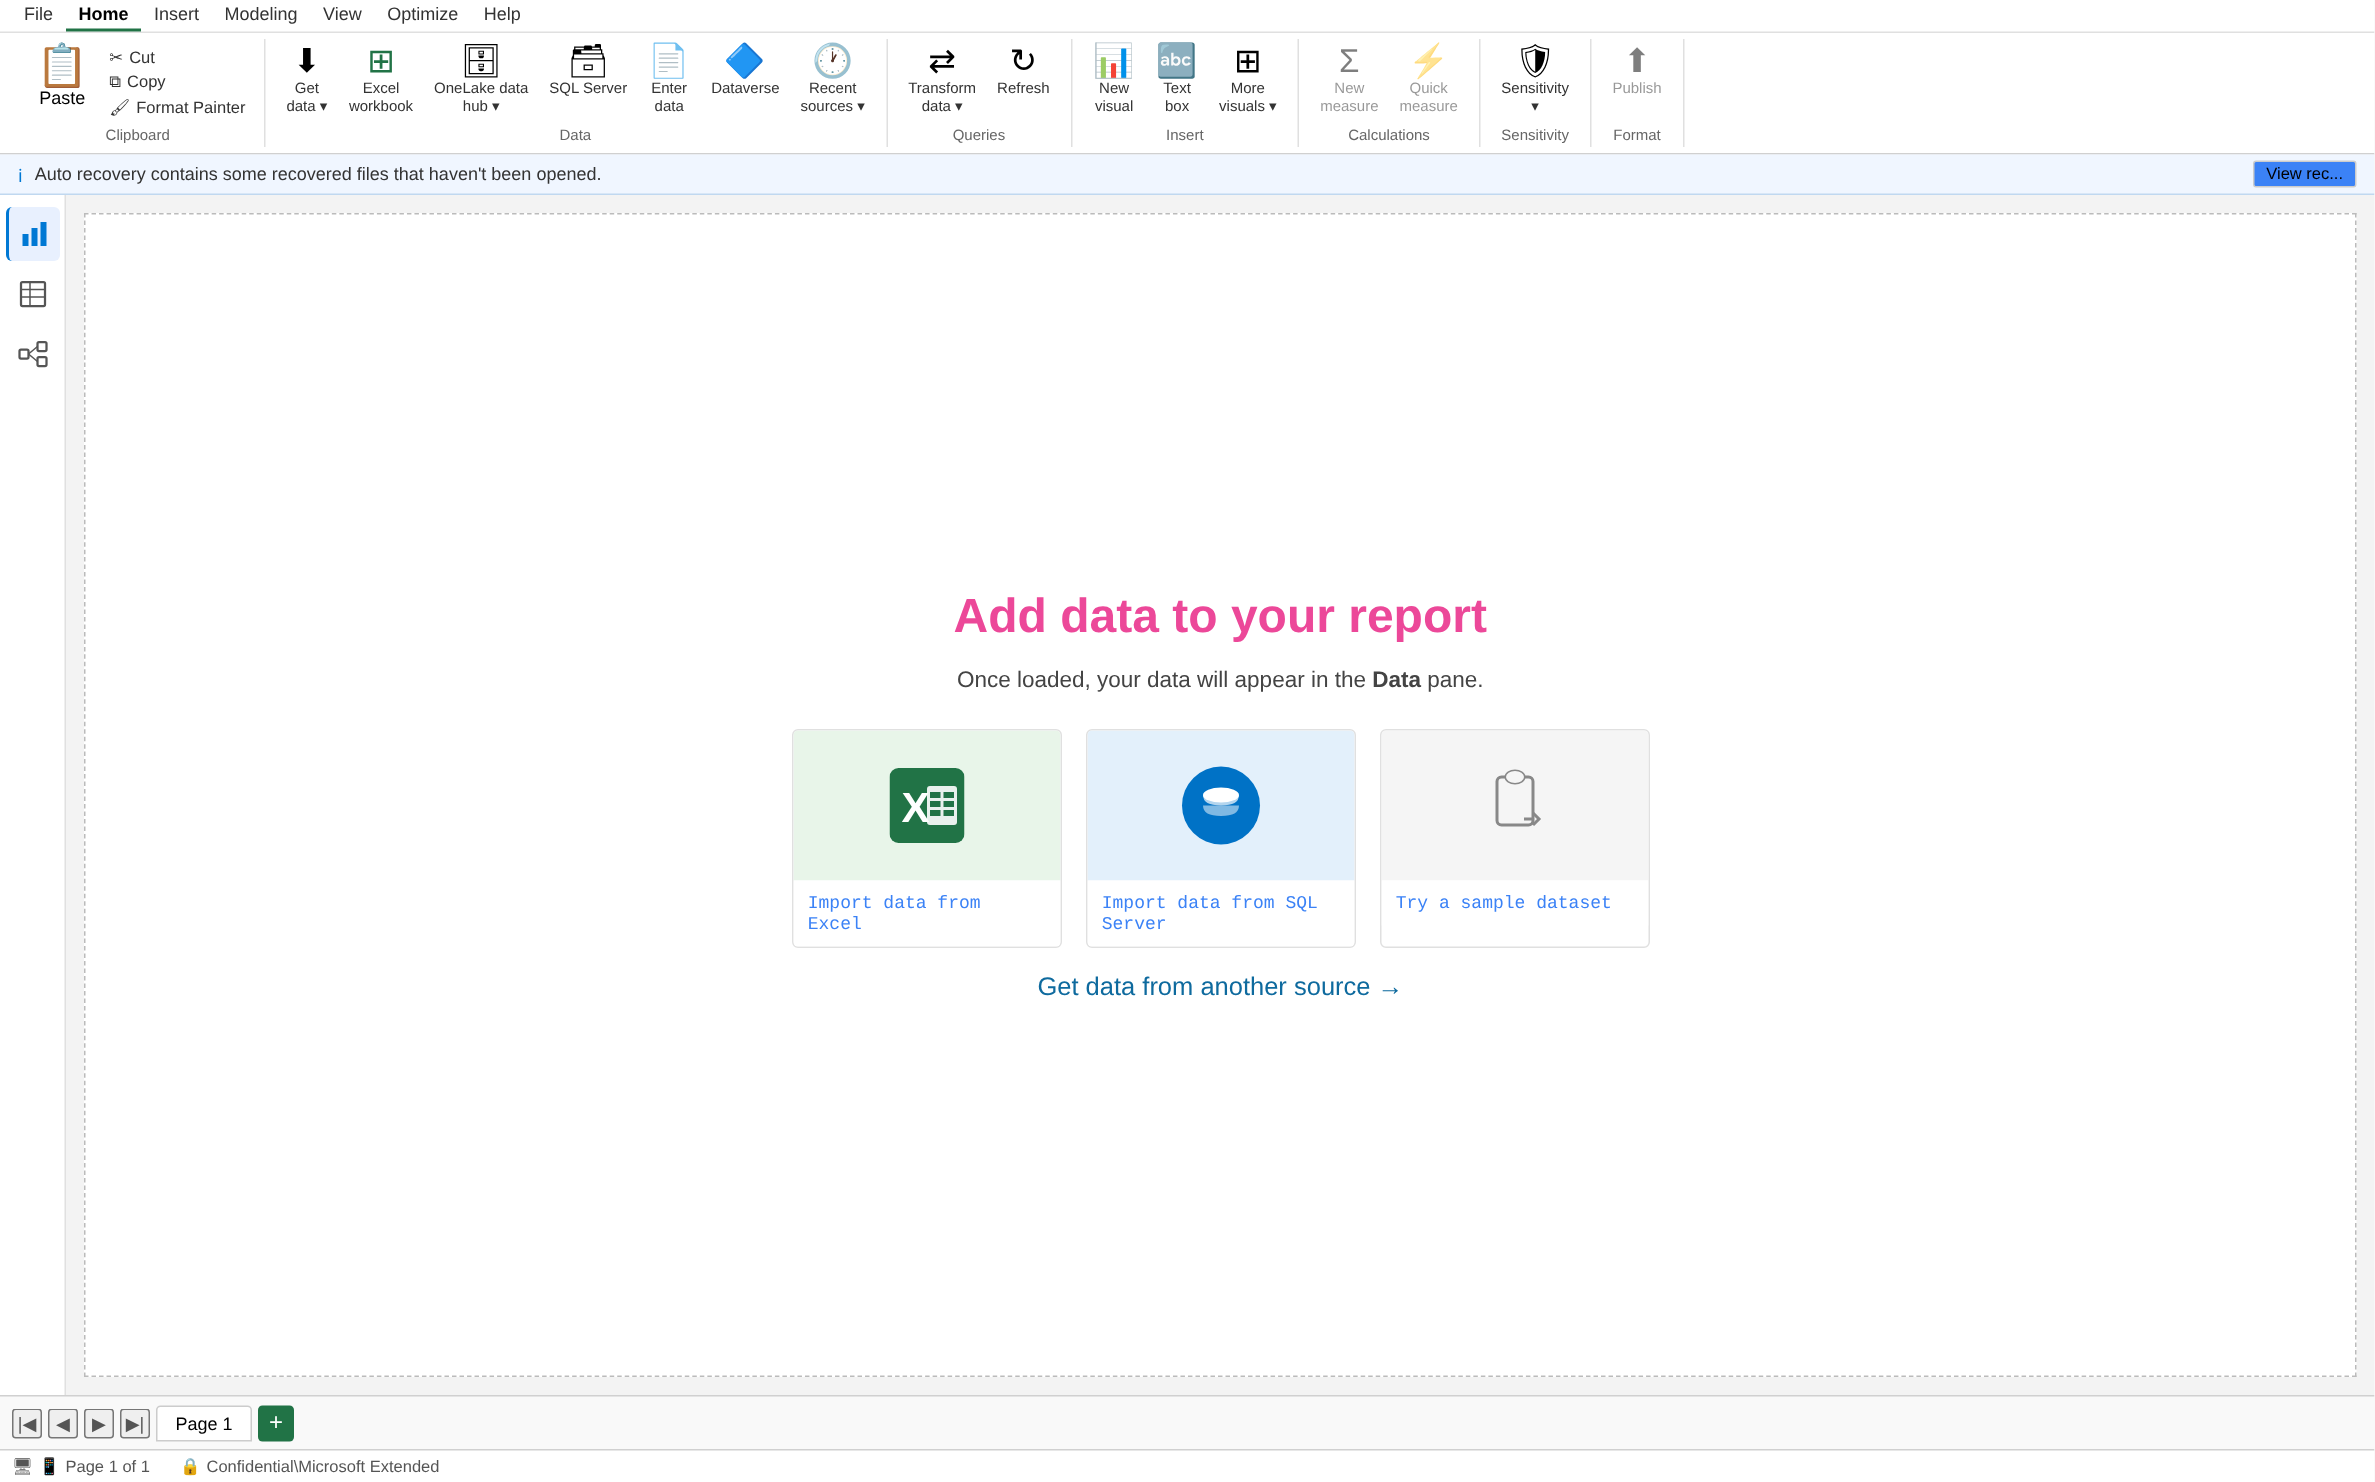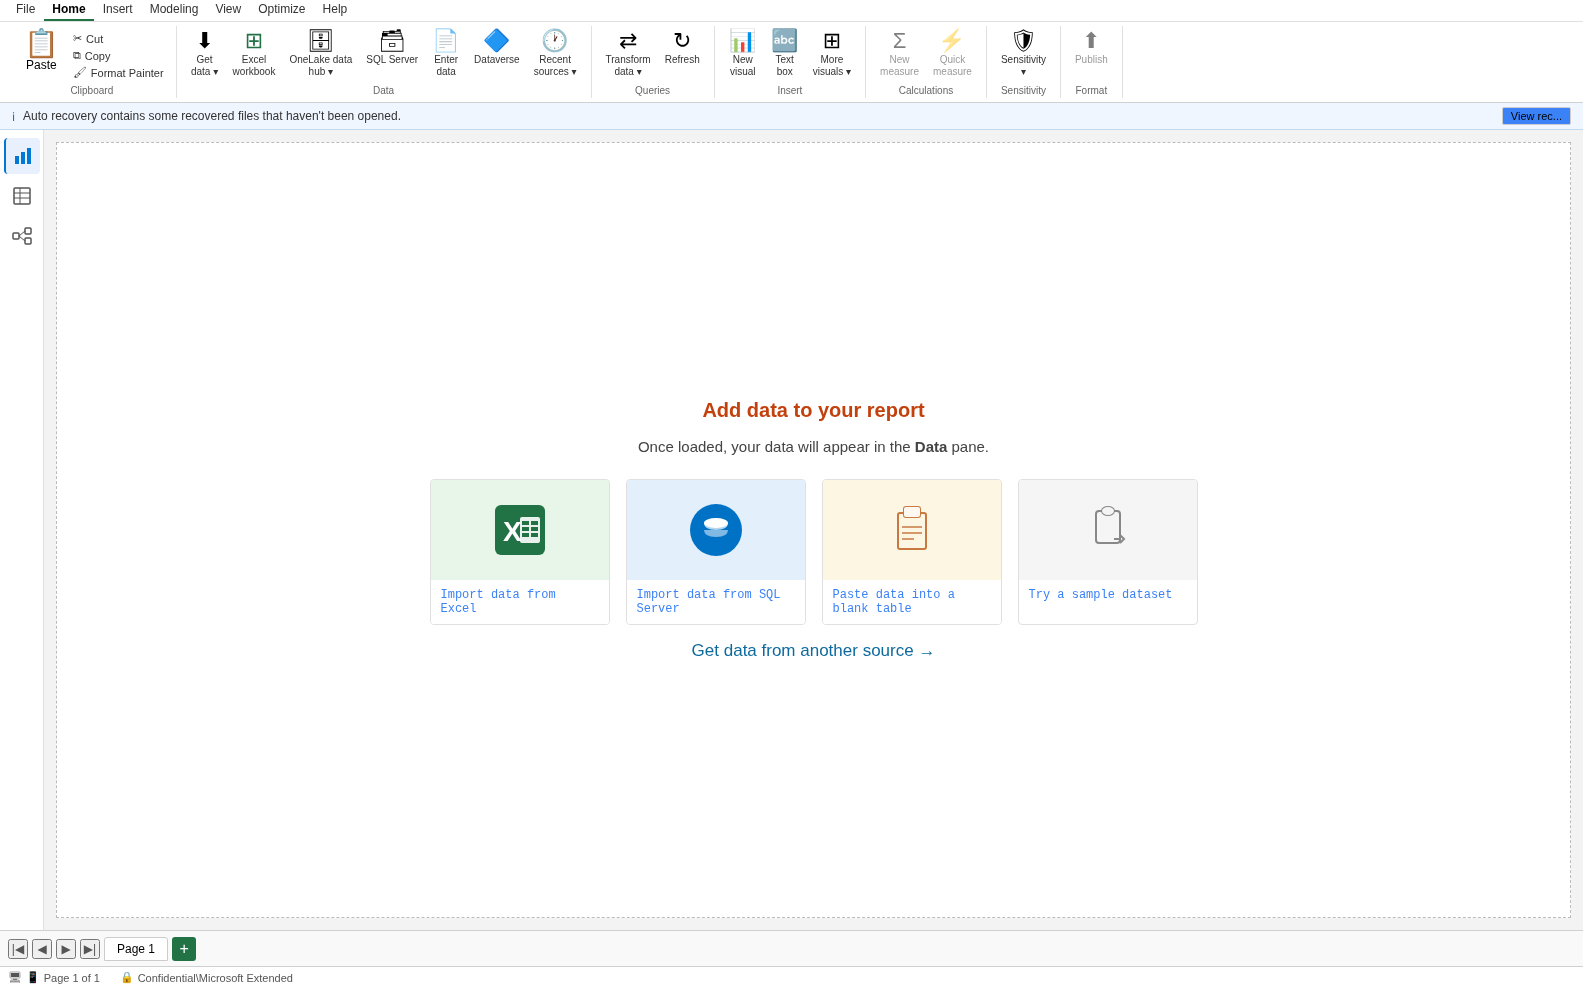--- a/index.html
+++ b/index.html
@@ -36,21 +36,21 @@
 
     
     .left-sidebar { width: 44px; background: #fff; border-right: 1px solid #e0e0e0; display: flex; flex-direction: column; align-items: center; padding: 8px 0; gap: 4px; }
     .sidebar-icon { width: 36px; height: 36px; display: flex; align-items: center; justify-content: center; cursor: pointer; border-radius: 4px; font-size: 18px; color: #555; }
     .sidebar-icon.active { background: #e8f0fe; color: #0078d4; border-left: 2px solid #0078d4; }
 
     
     .canvas-wrapper { flex: 1; background: #f3f3f3; display: flex; flex-direction: column; overflow: hidden; padding: 12px; }
     .canvas { flex: 1; background: #fff; border: 1px dashed #bbb; position: relative; display: flex; align-items: center; justify-content: center; overflow: hidden; }
     .canvas-content { display: flex; flex-direction: column; align-items: center; gap: 16px; }
-    .canvas-title { font-size: 20px; font-weight: 600; color: #c2410c; }
+    .canvas-title { font-size: 32px; font-weight: 600; color: #ec4899; }
     .canvas-subtitle { font-size: 15px; color: #444; }
     .canvas-subtitle strong { font-weight: 700; }
     .data-cards { display: flex; gap: 16px; margin-top: 8px; }
     .data-card { width: 180px; border: 1px solid #e0e0e0; border-radius: 4px; overflow: hidden; cursor: pointer; }
     .card-icon-area { height: 100px; display: flex; align-items: center; justify-content: center; font-size: 44px; }
     .card-icon-area.green { background: #e8f5e9; }
     .card-icon-area.blue { background: #e3f0fb; }
     .card-icon-area.cream { background: #fdf6e3; }
     .card-icon-area.gray { background: #f5f5f5; }
     .card-label { padding: 8px 10px; font-size: 12px; color: #3b82f6; background: #fff; font-family: Liberation Mono, monospace; }
@@ -279,33 +279,20 @@
                 <svg width="30" height="30" viewBox="0 0 30 30">
                   <ellipse cx="15" cy="8" rx="12" ry="5" fill="white"></ellipse>
                   <path d="M3 8 Q3 15 15 15 Q27 15 27 8" fill="white" opacity="0.7"></path>
                   <path d="M3 15 Q3 22 15 22 Q27 22 27 15" fill="white" opacity="0.5"></path>
                 </svg>
               </div>
             </div>
             <div class="card-label">Import data from SQL Server</div>
           </div>
 
-          <div class="data-card">
-            <div class="card-icon-area cream">
-              <svg width="44" height="50" viewBox="0 0 44 50">
-                <rect x="8" y="8" width="28" height="36" rx="2" fill="none" stroke="#c87941" stroke-width="2"></rect>
-                <rect x="14" y="2" width="16" height="10" rx="2" fill="none" stroke="#c87941" stroke-width="2"></rect>
-                <rect x="14" y="2" width="16" height="10" rx="2" fill="#fff8f0"></rect>
-                <line x1="12" y1="22" x2="32" y2="22" stroke="#c87941" stroke-width="1.5"></line>
-                <line x1="12" y1="28" x2="32" y2="28" stroke="#c87941" stroke-width="1.5"></line>
-                <line x1="12" y1="34" x2="24" y2="34" stroke="#c87941" stroke-width="1.5"></line>
-              </svg>
-            </div>
-            <div class="card-label">Paste data into a blank table</div>
-          </div>
 
           <div class="data-card">
             <div class="card-icon-area gray">
               <svg width="44" height="50" viewBox="0 0 44 50">
                 <rect x="10" y="6" width="24" height="32" rx="3" fill="none" stroke="#888" stroke-width="2"></rect>
                 <ellipse cx="22" cy="6" rx="6" ry="4" fill="none" stroke="#888" stroke-width="2"></ellipse>
                 <ellipse cx="22" cy="6" rx="6" ry="4" fill="#f5f5f5"></ellipse>
                 <path d="M34 30 L38 34 L34 38" fill="none" stroke="#888" stroke-width="2"></path>
                 <line x1="34" y1="34" x2="28" y2="34" stroke="#888" stroke-width="2"></line>
               </svg>

